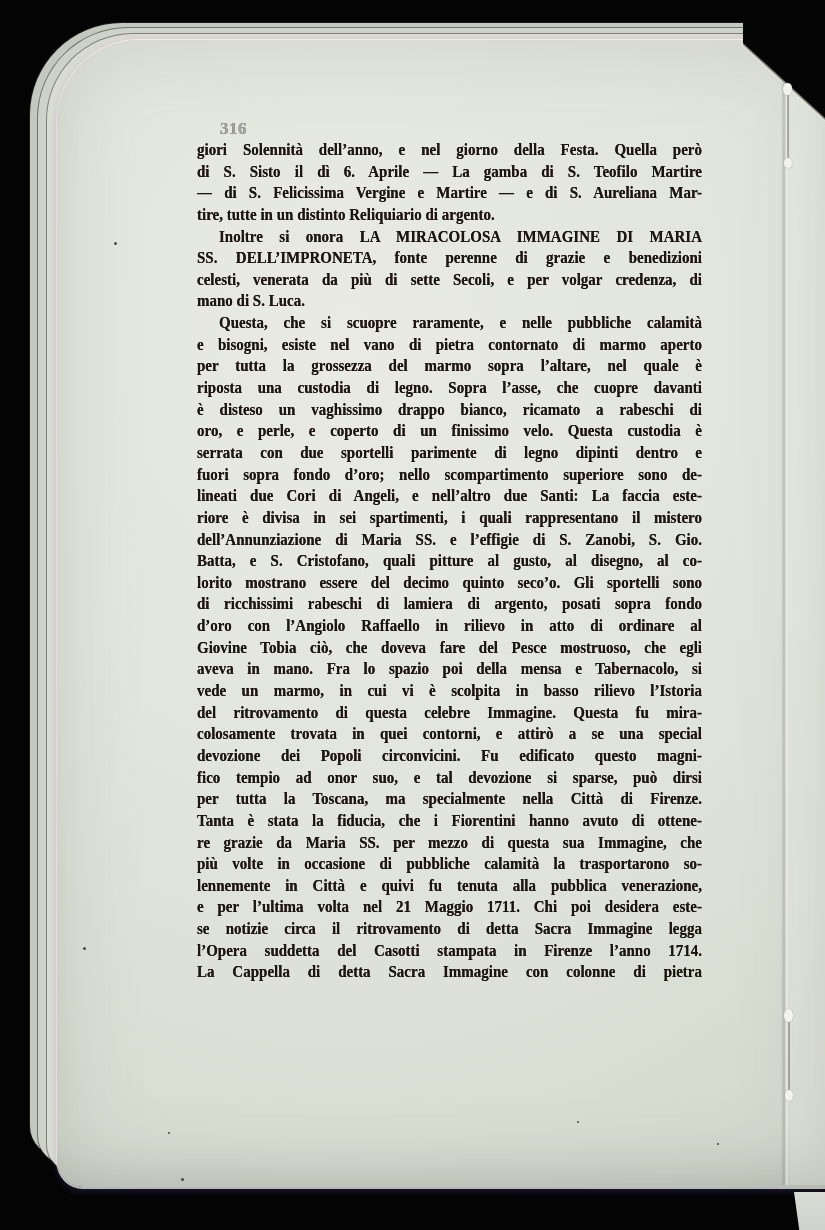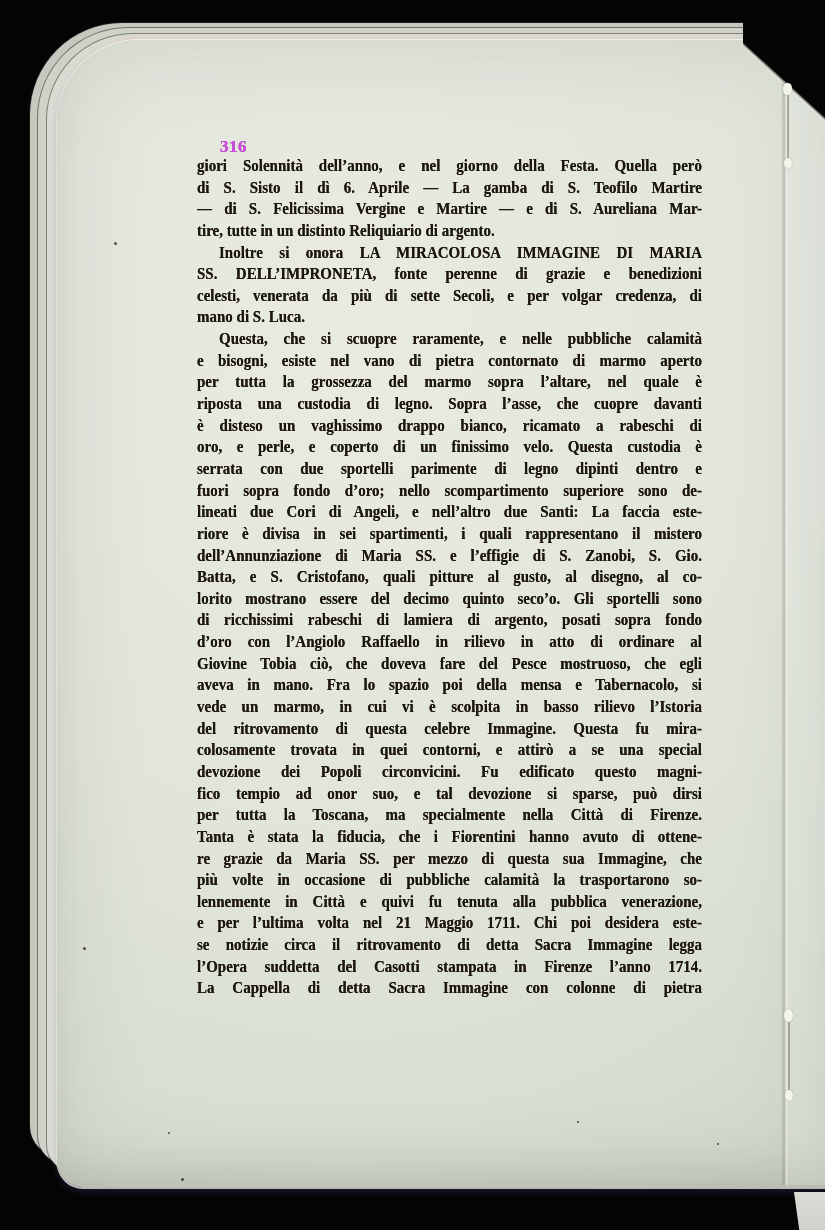--- a/index.html
+++ b/index.html
@@ -51,25 +51,25 @@
   .chip{position:absolute;background:#f2f3ea;border-radius:45%;z-index:5;
         box-shadow:0 0 1px rgba(110,110,100,.7);}
   .c1{left:783px;top:83px;width:9px;height:12px;}
   .c2{left:784px;top:158px;width:8px;height:10px;}
   .c3{left:784px;top:1009px;width:9px;height:13px;}
   .c4{left:785px;top:1090px;width:8px;height:11px;}
   
   .speck{position:absolute;border-radius:50%;background:#2b241b;opacity:.8;z-index:5;}
   
   .pageno{
-    position:absolute;left:220px;top:137px;z-index:6;
-    font-size:17px;font-weight:700;letter-spacing:.5px;color:#d946ef;
+    position:absolute;left:220px;top:119px;z-index:6;
+    font-size:17px;font-weight:700;letter-spacing:.5px;color:#a3a3a3;
     text-shadow:0 0 .5px rgba(29,22,15,.8);
   }
-  .textblock{position:absolute;left:197px;top:156px;width:505px;z-index:6;}
+  .textblock{position:absolute;left:197px;top:140px;width:505px;z-index:6;}
   .tline{
     height:21.65px;line-height:21.65px;overflow:hidden;
     font-size:15px;font-weight:700;color:#1d160f;
     text-align:justify;text-align-last:justify;
     transform:scaleY(1.10);
     text-shadow:0 0 .5px rgba(29,22,15,.85);
   }
   .tline.indent{text-indent:22px;}
   .tline.pend{text-align-last:left;}
 </style>

